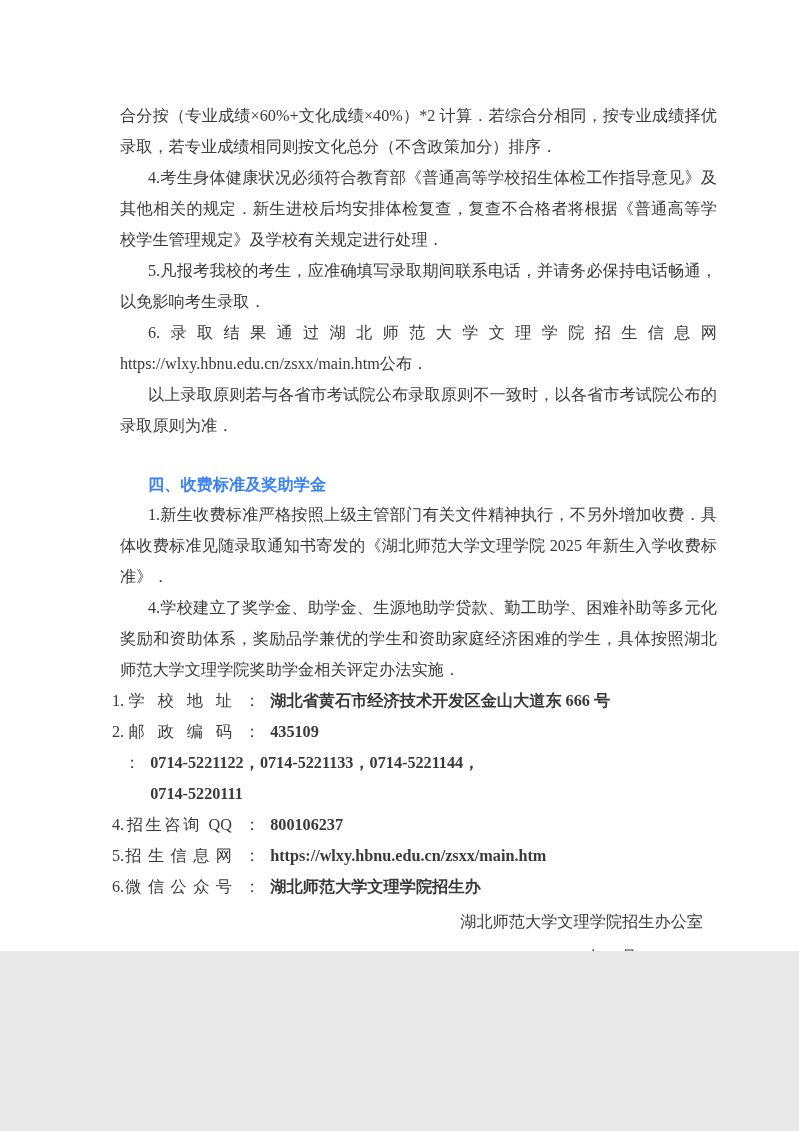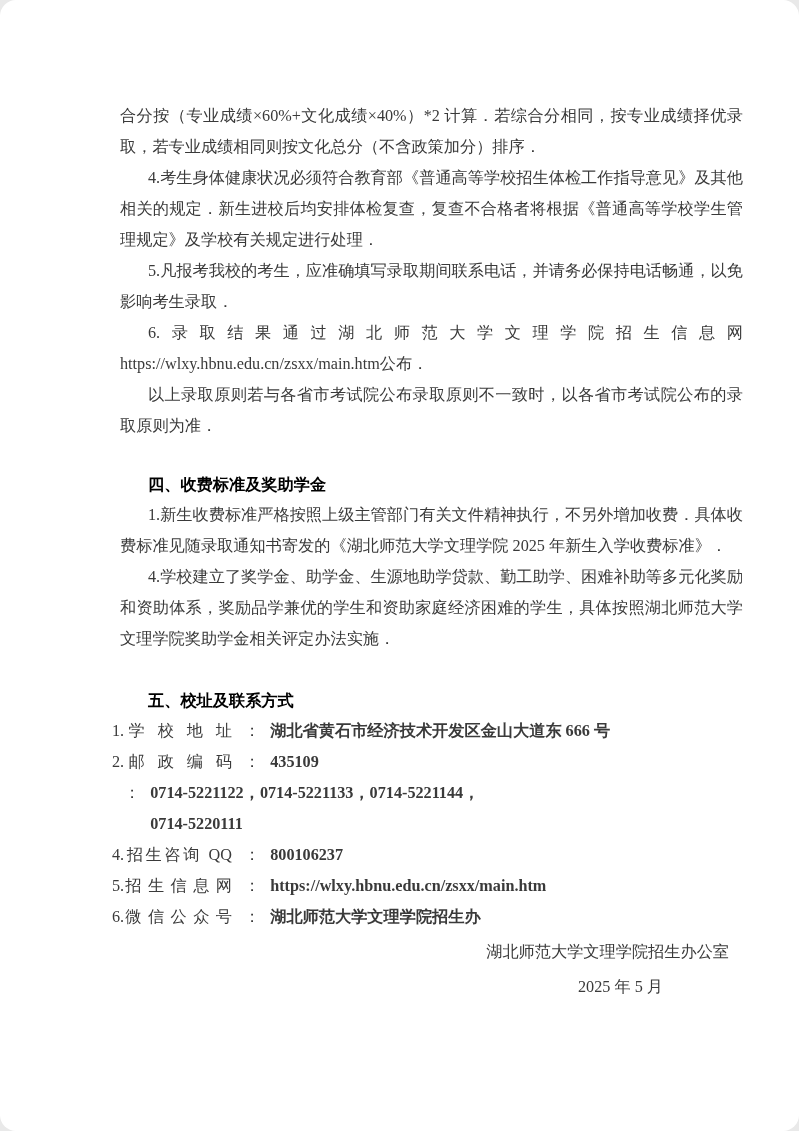--- a/index.html
+++ b/index.html
@@ -3,48 +3,47 @@
 <meta charset="utf-8">
 <style>
   html, body {
     margin: 0;
     padding: 0;
     background: #e9e9e9;
   }
   .page {
     position: relative;
     width: 799px;
-    height: 1131px;
+    height: 951px;
     margin: 0 auto;
     background: #ffffff;
     box-sizing: border-box;
-    padding: 101px 56px 0 120px;
+    padding: 101px 82px 0 120px;
     font-family: "Liberation Serif", "DejaVu Serif", serif;
     font-size: 16.2px;
     line-height: 31px;
     color: #3a3a3a;
     overflow: hidden;
-    border-radius: 16px;
   }
   .para {
     margin: 0;
     text-align: justify;
     overflow-wrap: anywhere;
   }
   .para.ind {
     text-indent: 28px;
   }
   .sec-heading {
     margin: 27px 0 0 0;
     padding-left: 28px;
     font-family: "Liberation Sans", "DejaVu Sans", sans-serif;
     font-weight: 700;
     font-size: 16.2px;
     line-height: 31px;
-    color: #000000;
+    color: #3b82f6;
   }
   .sec-heading.gap-lg {
     margin-top: 30px;
   }
   .contact-row {
     display: flex;
     align-items: flex-start;
     margin-left: -8px;
     line-height: 31px;
   }
@@ -94,21 +93,20 @@
   <p class="para ind">6.录取结果通过湖北师范大学文理学院招生信息网https://wlxy.hbnu.edu.cn/zsxx/main.htm公布．</p>
 
   <p class="para ind">以上录取原则若与各省市考试院公布录取原则不一致时，以各省市考试院公布的录取原则为准．</p>
 
   <h2 class="sec-heading">四、收费标准及奖助学金</h2>
 
   <p class="para ind">1.新生收费标准严格按照上级主管部门有关文件精神执行，不另外增加收费．具体收费标准见随录取通知书寄发的《湖北师范大学文理学院 2025 年新生入学收费标准》．</p>
 
   <p class="para ind">4.学校建立了奖学金、助学金、生源地助学贷款、勤工助学、困难补助等多元化奖励和资助体系，奖励品学兼优的学生和资助家庭经济困难的学生，具体按照湖北师范大学文理学院奖助学金相关评定办法实施．</p>
 
-  <h2 class="sec-heading gap-lg">五、校址及联系方式</h2>
 
   <div class="contact-row">
     <span class="contact-label">1.学 校 地 址</span>
     <span class="contact-sep">：</span>
     <span class="contact-value">湖北省黄石市经济技术开发区金山大道东 666 号</span>
   </div>
 
   <div class="contact-row">
     <span class="contact-label">2.邮 政 编 码</span>
     <span class="contact-sep">：</span>

